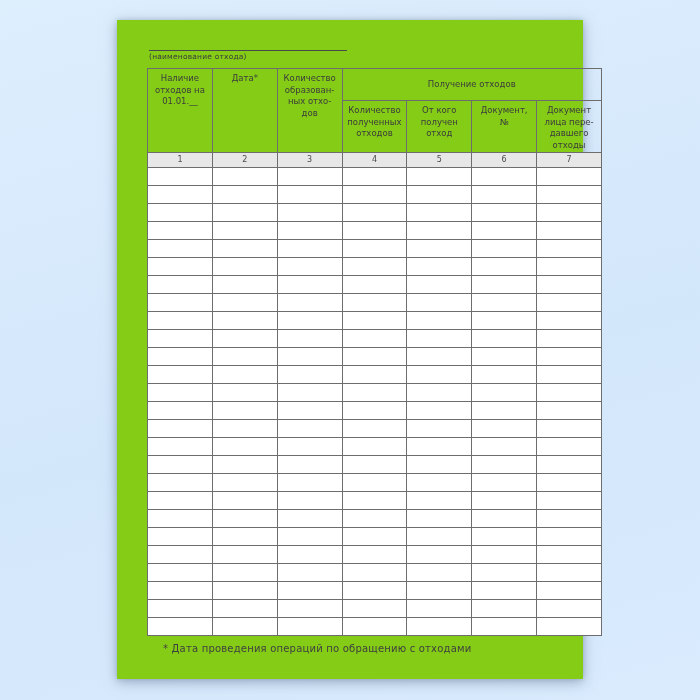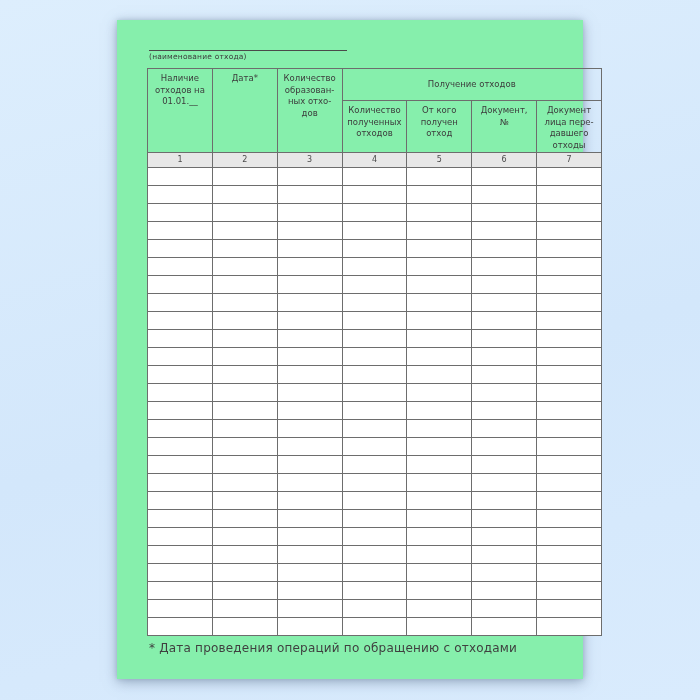--- a/index.html
+++ b/index.html
@@ -7,21 +7,21 @@
   body {
     position: relative;
     overflow: hidden;
     font-family: "DejaVu Sans", "Liberation Sans", sans-serif;
     background: linear-gradient(165deg, #ddeefd 0%, #d3e7fb 55%, #d9ebfd 100%);
   }
   .page {
     position: absolute;
     left: 117px; top: 20px;
     width: 466px; height: 659px;
-    background: #86efac;
+    background: #84cc16;
     box-shadow: 0 3px 12px rgba(96, 118, 145, 0.55), 0 0 4px rgba(120, 140, 165, 0.35);
   }
   .waste-name-block {
     position: absolute;
     left: 32px; top: 30px;
     width: 198px;
   }
   .waste-name-line {
     border-top: 1px solid #4a4a4a;
     height: 1px;
@@ -66,22 +66,22 @@
     font-size: 8px;
     line-height: 8px;
     color: #4a4a4a;
     text-align: center;
     vertical-align: middle;
   }
   tbody tr.empty-row { height: 18px; }
   tbody tr.empty-row td { background: #ffffff; }
   .footnote {
     position: absolute;
-    left: 32px; top: 624px;
-    font-size: 12px;
+    left: 46px; top: 624px;
+    font-size: 10px;
     line-height: 9px;
     color: #3f3f3f;
     letter-spacing: 0.2px;
   }
 </style>
 </head>
 <body>
 
 <div class="page">
 

